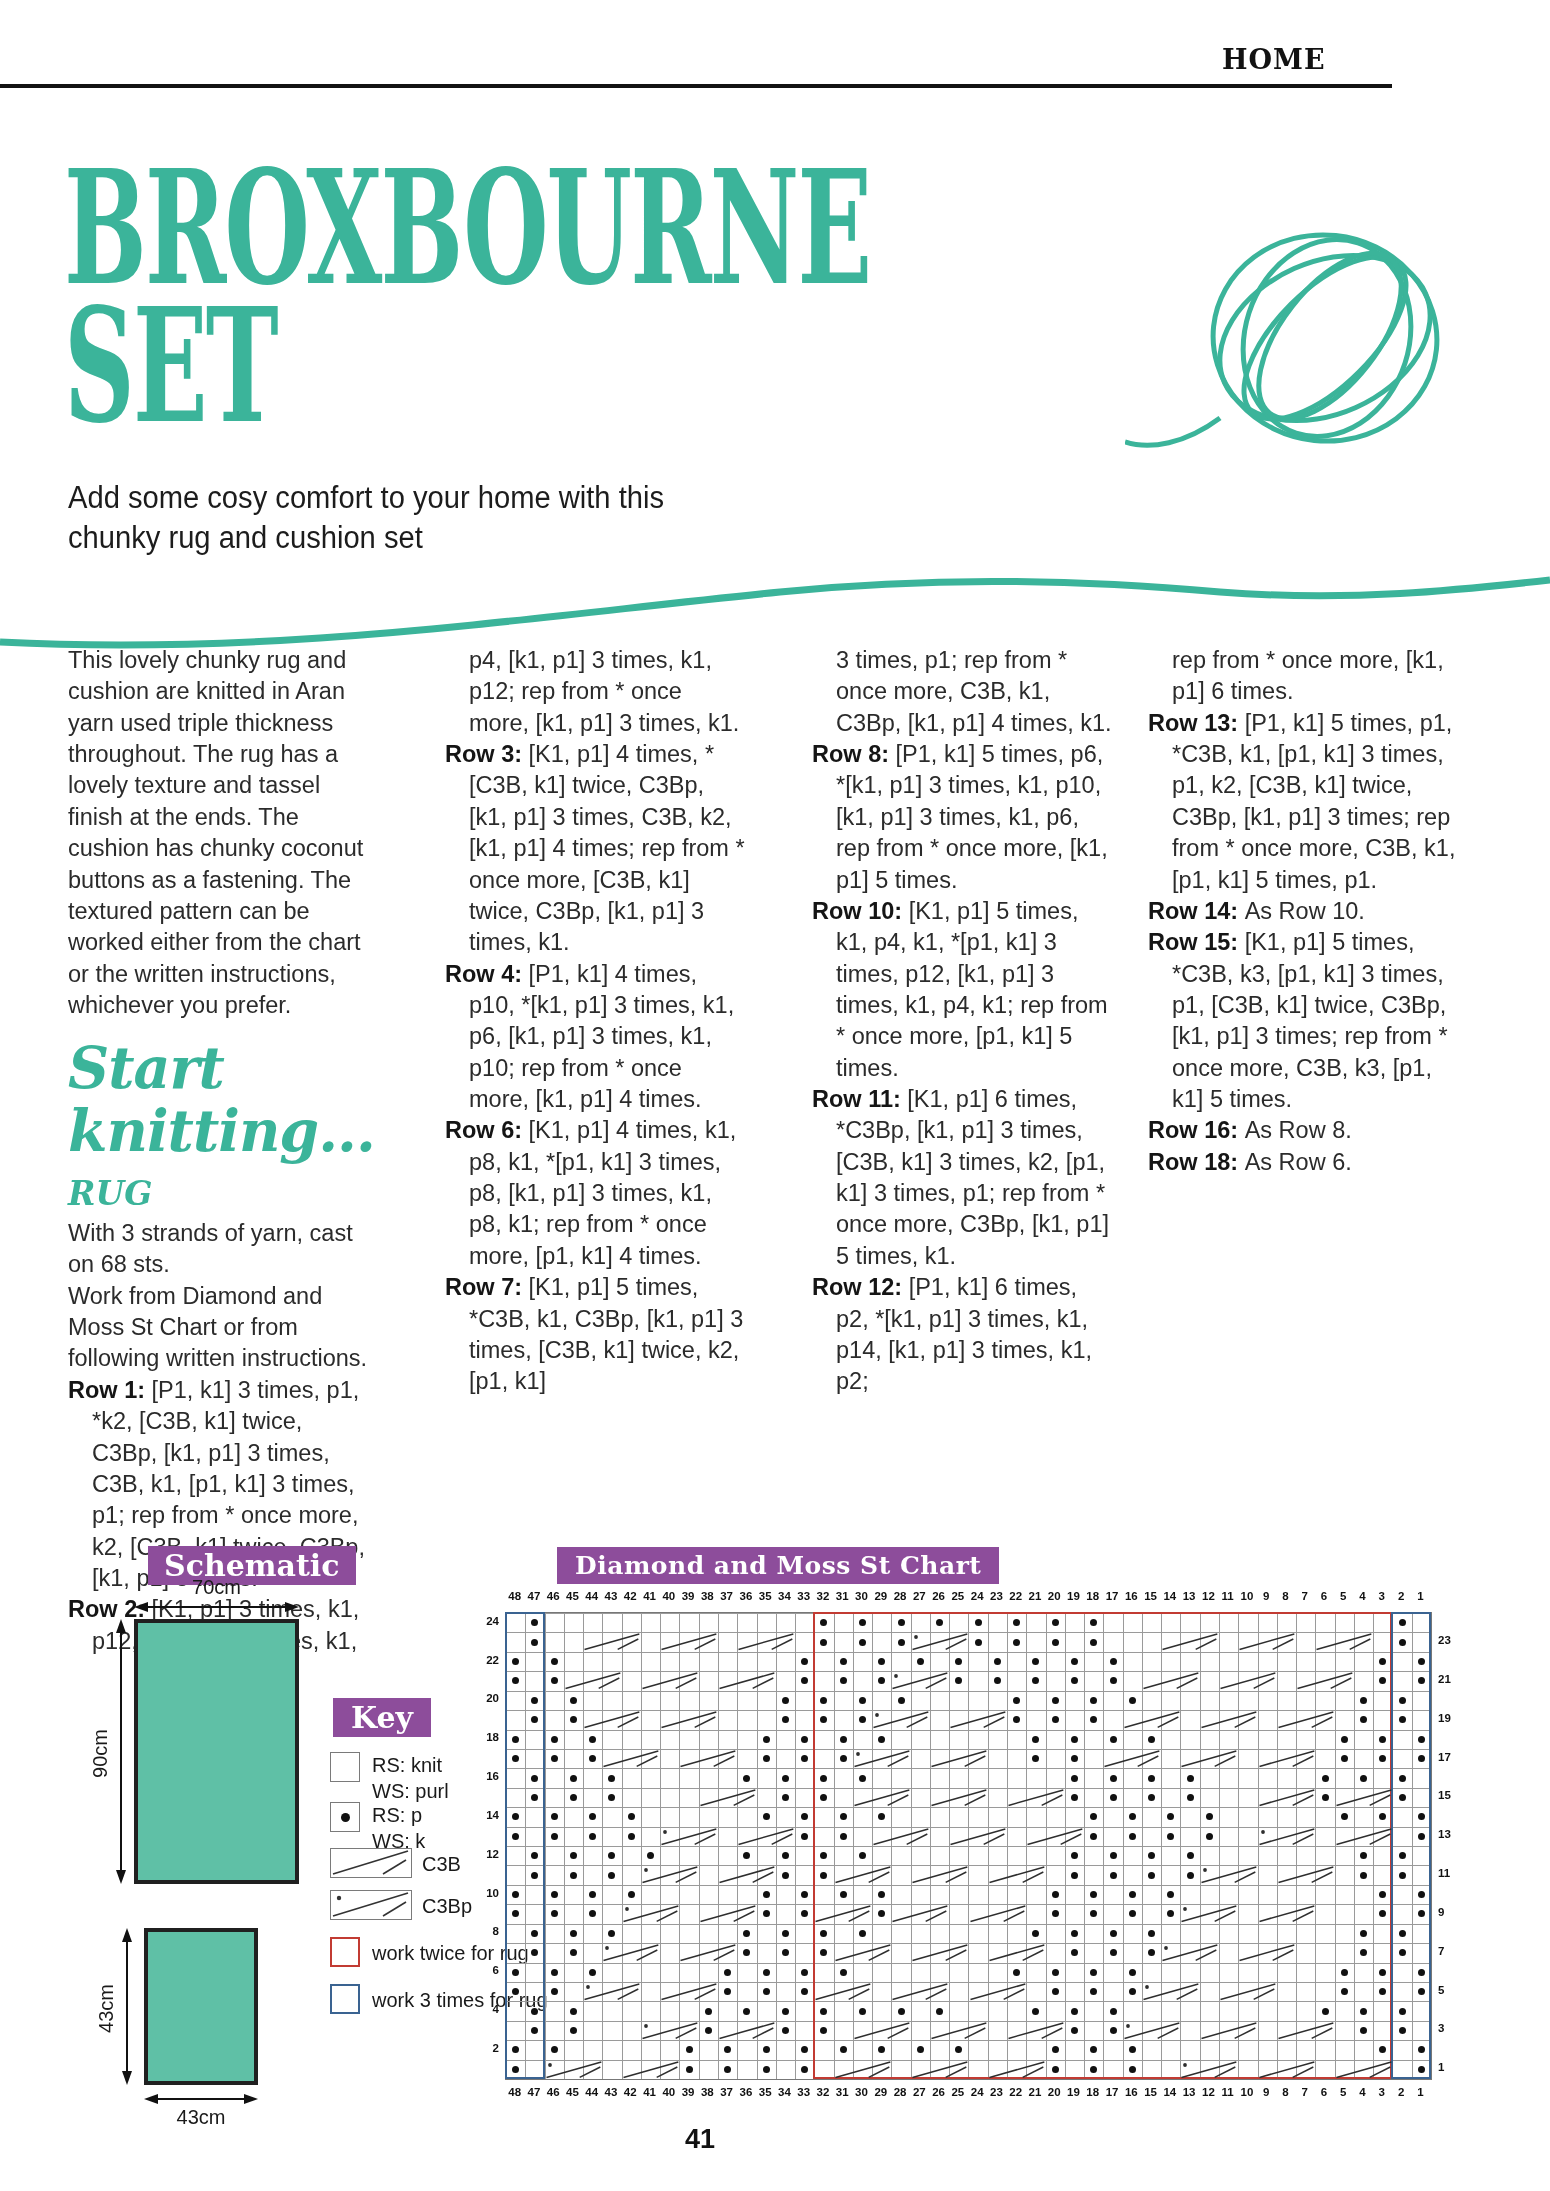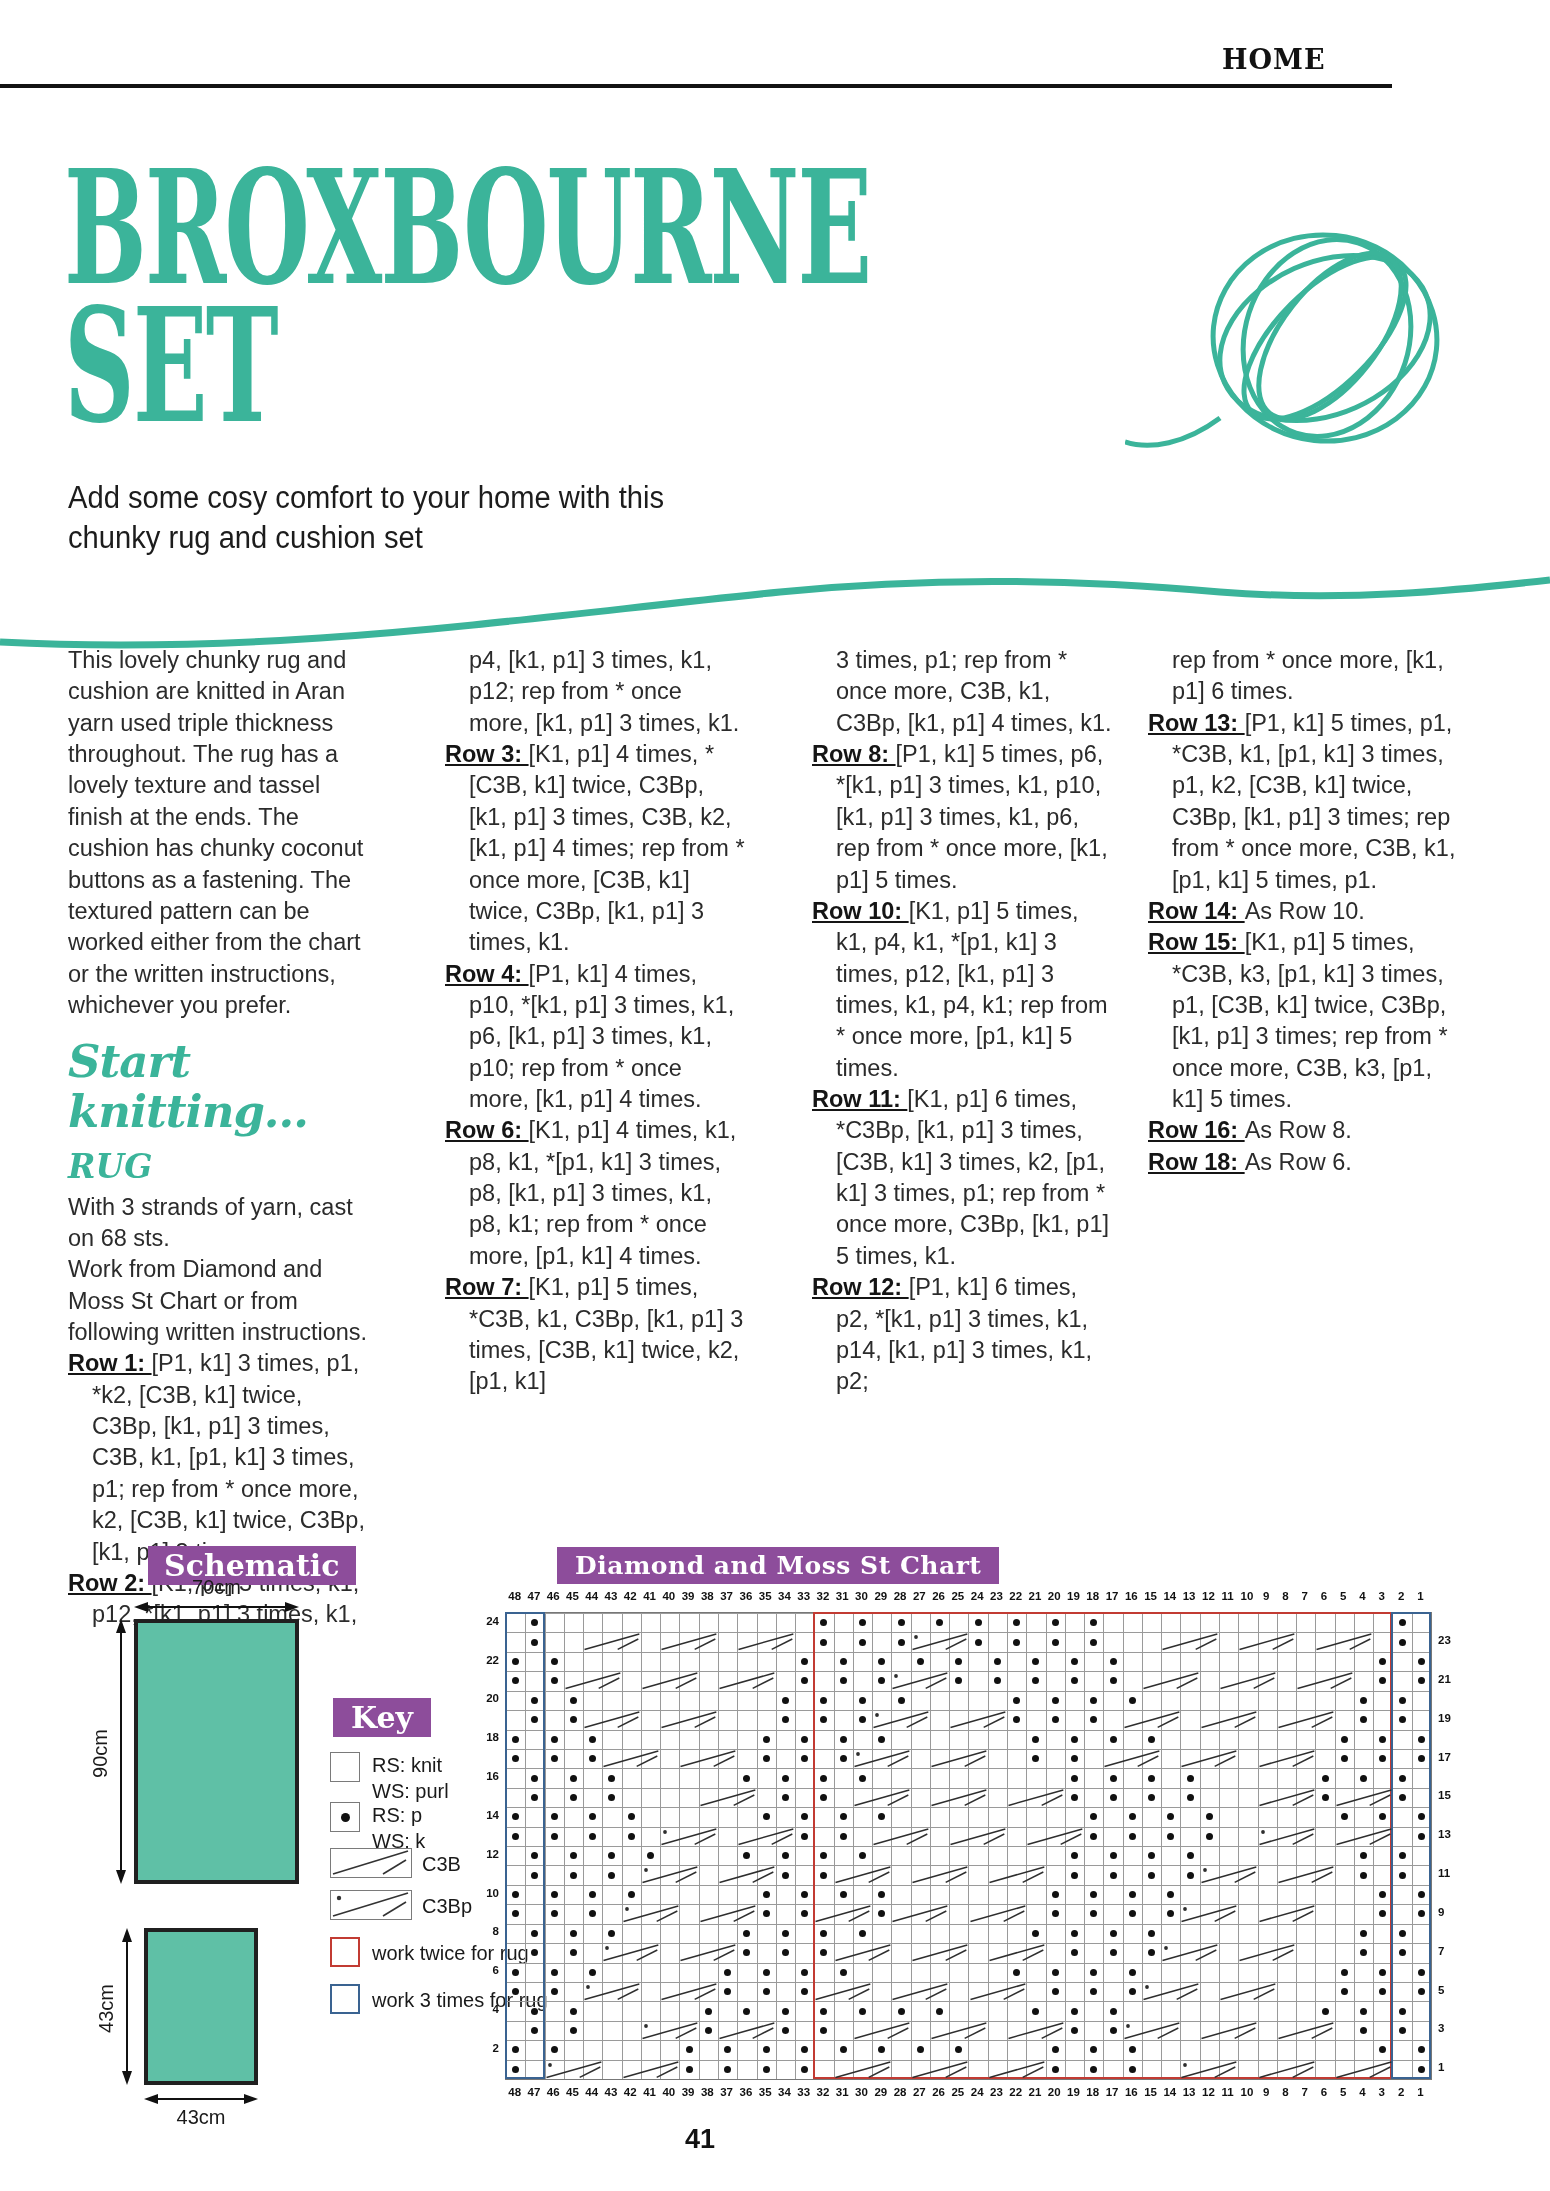--- a/index.html
+++ b/index.html
@@ -12,23 +12,23 @@
          color:#3bb49a;font-size:158px;line-height:0.88;transform:scaleX(0.62);transform-origin:left top;
          letter-spacing:-3px;white-space:nowrap;}
   .title1{top:158px;}
   .title2{top:296px;}
   .subtitle{position:absolute;left:68px;top:478px;font-size:31px;line-height:1.3;color:#1c1c1c;
             transform:scaleX(0.94);transform-origin:left top;}
   svg.decor{position:absolute;}
   .col{position:absolute;top:645px;width:300px;font-size:23.5px;line-height:1.335;color:#2b2b2b;}
   .col p{margin:0;}
   .col p.row{padding-left:24px;text-indent:-24px;}
-  .col strong{color:#151515;text-decoration:underline;}
+  .col strong{color:#151515;}
   .kh1{font-family:"DejaVu Serif",serif;font-style:italic;font-weight:bold;color:#3bb49a;
-       font-size:45px;margin:16px 0 13px 0;line-height:1.1;letter-spacing:-1px;}
+       font-size:57px;margin:16px 0 13px 0;line-height:1.1;letter-spacing:-1px;}
   .kh2{font-family:"DejaVu Serif",serif;font-style:italic;font-weight:bold;color:#3bb49a;
        font-size:33px;margin:6px 0 6px 0;line-height:1.1;}
   .badge{position:absolute;background:#8d4d9b;color:#fff;font-family:"DejaVu Serif",serif;
          font-weight:bold;text-align:center;}
   .badge.schematic{left:148px;top:1546px;font-size:30px;padding:2px 16px;}
   .badge.key{left:333px;top:1698px;font-size:30px;padding:2px 18px;}
   .badge.chart{left:557px;top:1547px;font-size:25px;padding:4px 18px;letter-spacing:0.5px;}
   .swatch{position:absolute;background:#5fc0a6;border:4px solid #202020;box-sizing:border-box;}
   .dim{position:absolute;font-size:20px;color:#1a1a1a;text-align:center;}
   .dim.vert{transform:rotate(-90deg);transform-origin:center;}

